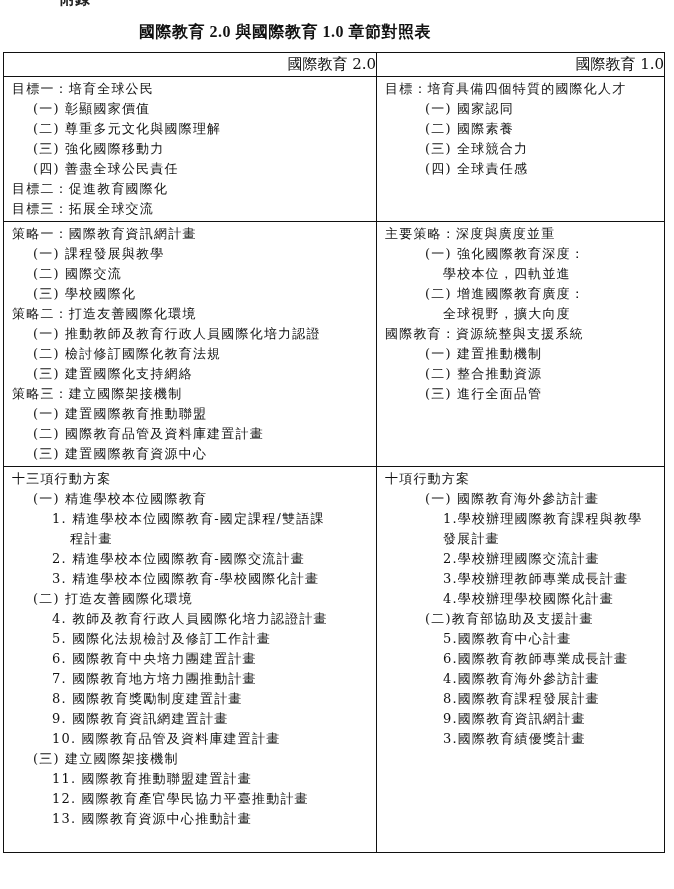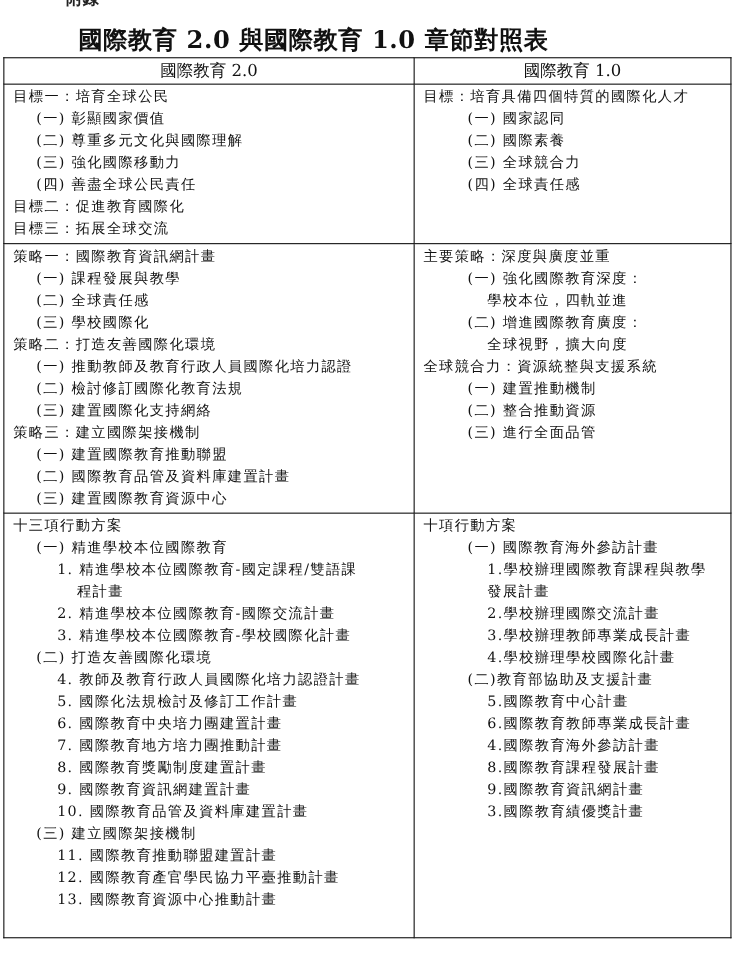--- a/index.html
+++ b/index.html
@@ -7,34 +7,35 @@
       width: 674px; height: 889px; position: relative; overflow: hidden;
       font-family: "DejaVu Serif", "Liberation Serif", serif;
       color: #111111;
     }
     .frag {
       position: absolute; left: 60px; top: -10px;
       font-size: 15px; font-weight: bold; color: #222;
     }
     .title {
       position: absolute; left: 0; top: 22px; width: 570px;
-      text-align: center; font-size: 22px; font-weight: bold;
+      text-align: center; font-size: 16px; font-weight: bold;
       letter-spacing: 0.5px;
+      font-family: Liberation Serif, serif;
     }
     table.cmp {
       position: absolute; left: 3px; top: 52px;
       width: 661px; border-collapse: collapse; table-layout: fixed;
     }
     table.cmp td, table.cmp th {
       border: 1.5px solid #111; vertical-align: top; padding: 0;
     }
     col.c1 { width: 373px; }
     col.c2 { width: 288px; }
     th {
-      font-weight: normal; font-size: 15px; text-align: center;
+      font-weight: normal; font-size: 15px; text-align: right;
       height: 23px; line-height: 23px;
     }
     .cell { padding: 2px 0 2px 8px; font-size: 13px; letter-spacing: 1.2px; }
     .line { height: 20px; line-height: 20px; white-space: nowrap; }
     .i0 { padding-left: 0; }
     .i1 { padding-left: 21px; }
     .i2 { padding-left: 40px; }
     .i3 { padding-left: 58px; }
     .r-vision td { height: 30px; }
     .r-vision .cell { padding-top: 6px; }
@@ -81,40 +82,40 @@
             <div class="line i2">(三) 全球競合力</div>
             <div class="line i2">(四) 全球責任感</div>
           </div>
         </td>
     </tr>
     <tr class="r-strat">
       <td>
           <div class="cell">
             <div class="line i0">策略一：國際教育資訊網計畫</div>
             <div class="line i1">(一) 課程發展與教學</div>
-            <div class="line i1">(二) 全球責任感</div>
+            <div class="line i1">(二) 國際交流</div>
             <div class="line i1">(三) 學校國際化</div>
             <div class="line i0">策略二：打造友善國際化環境</div>
             <div class="line i1">(一) 推動教師及教育行政人員國際化培力認證</div>
             <div class="line i1">(二) 檢討修訂國際化教育法規</div>
             <div class="line i1">(三) 建置國際化支持網絡</div>
             <div class="line i0">策略三：建立國際架接機制</div>
             <div class="line i1">(一) 建置國際教育推動聯盟</div>
             <div class="line i1">(二) 國際教育品管及資料庫建置計畫</div>
             <div class="line i1">(三) 建置國際教育資源中心</div>
           </div>
         </td>
       <td>
           <div class="cell right">
             <div class="line i0">主要策略：深度與廣度並重</div>
             <div class="line i2">(一)  強化國際教育深度：</div>
             <div class="line i3">       學校本位，四軌並進</div>
             <div class="line i2">(二)  增進國際教育廣度：</div>
             <div class="line i3">       全球視野，擴大向度</div>
-            <div class="line i0">全球競合力：資源統整與支援系統</div>
+            <div class="line i0">國際教育：資源統整與支援系統</div>
             <div class="line i2">(一) 建置推動機制</div>
             <div class="line i2">(二) 整合推動資源</div>
             <div class="line i2">(三) 進行全面品管</div>
           </div>
         </td>
     </tr>
     <tr class="r-action">
       <td>
           <div class="cell">
             <div class="line i0">十三項行動方案</div>

